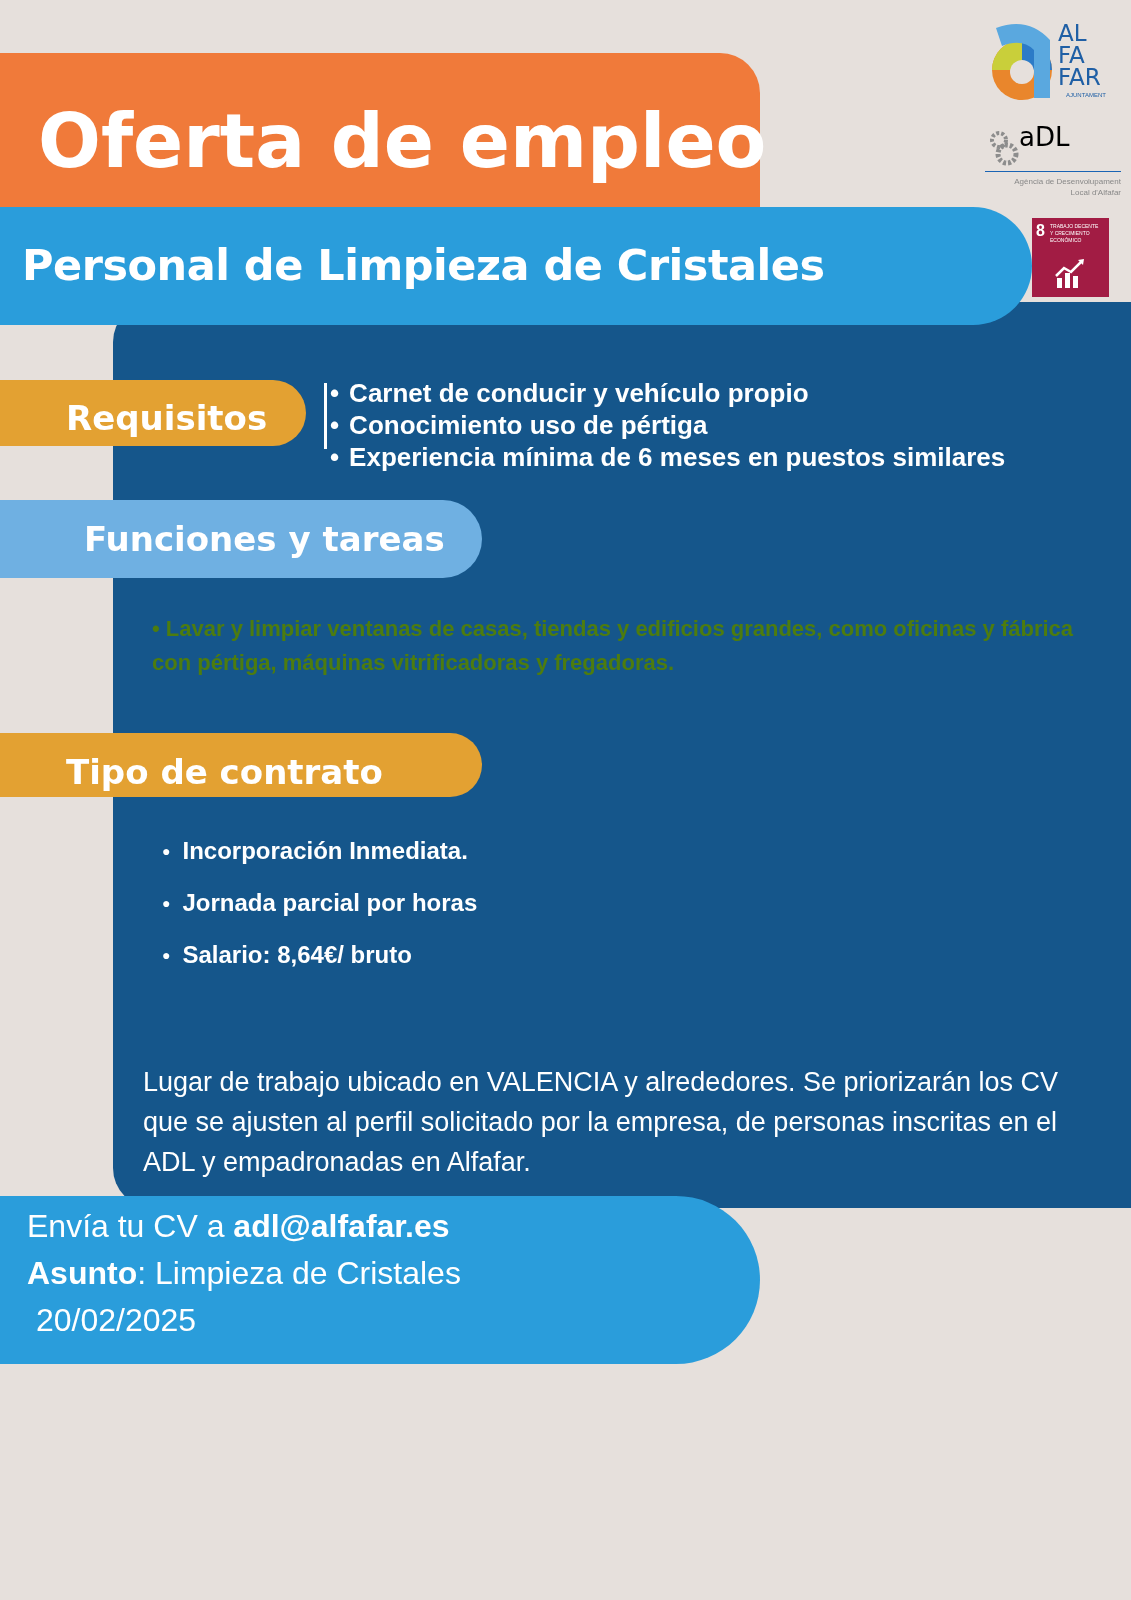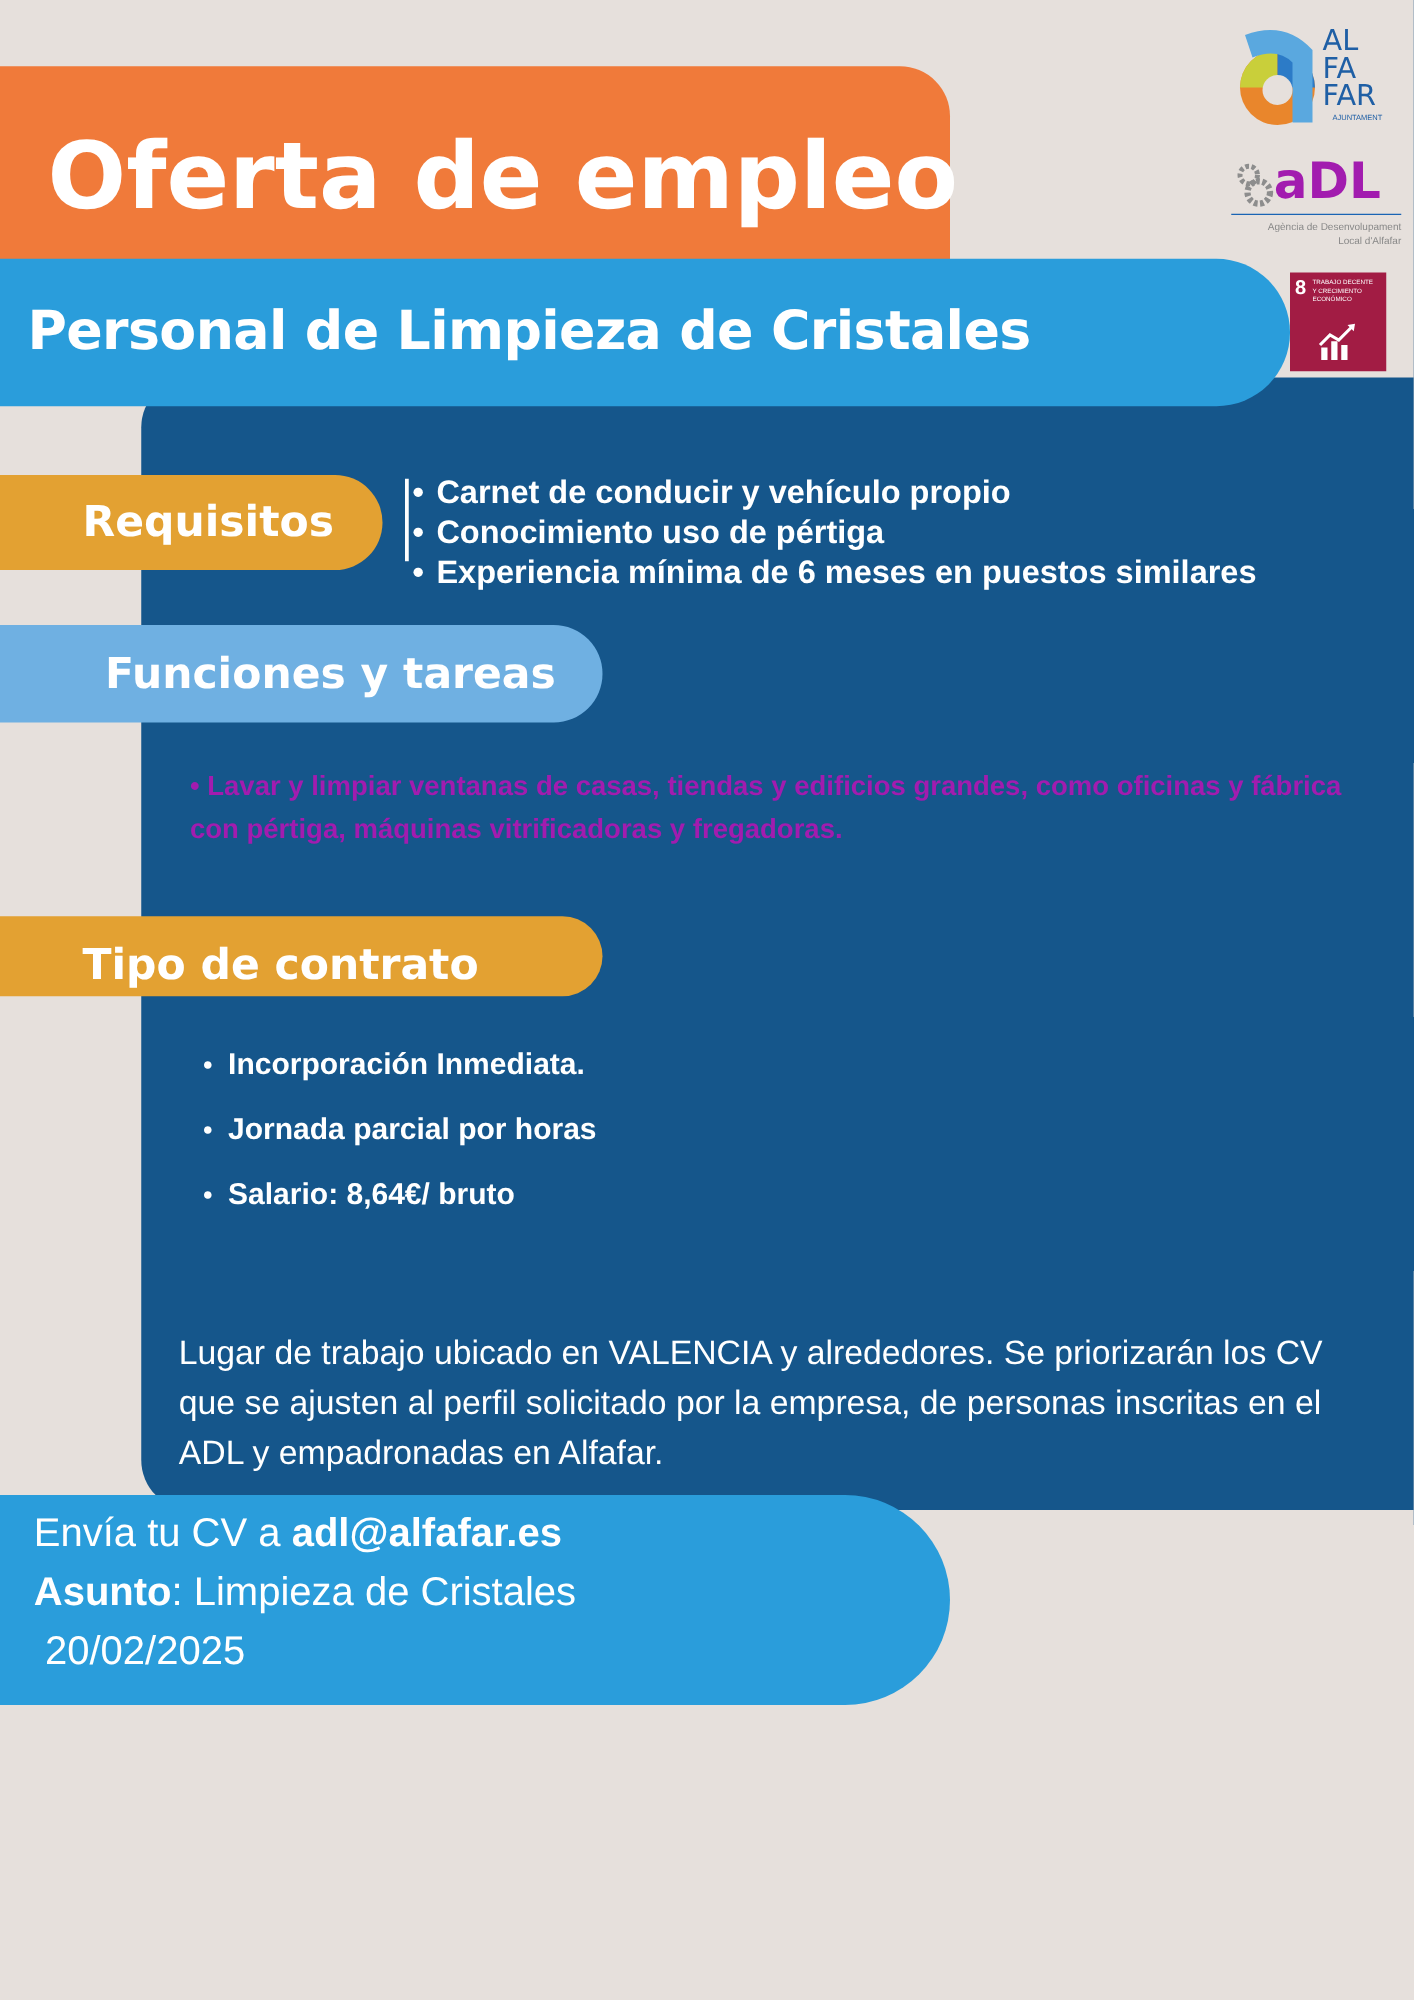--- a/index.html
+++ b/index.html
@@ -4,29 +4,29 @@
 <style>
   html, body { margin:0; padding:0; }
   body { width:1131px; height:1600px; background:#e6e0dc; position:relative; overflow:hidden; font-family:"Liberation Sans", sans-serif; }
   .abs { position:absolute; }
   #title-band { left:0; top:53px; width:760px; height:160px; background:#f07a3a; border-radius:0 40px 0 0; }
   #title-text { left:38px; top:98px; color:#fff; font-weight:bold; font-size:74px; letter-spacing:0px; font-family:"DejaVu Sans", sans-serif; }
   #subtitle-band { left:0; top:207px; width:1032px; height:118px; background:#2a9ddb; border-radius:0 60px 60px 0; }
   #subtitle-text { left:22px; top:240px; color:#fff; font-weight:bold; font-size:43px; font-family:"DejaVu Sans", sans-serif; letter-spacing:-0.5px;}
   #main-panel { left:113px; top:302px; width:1018px; height:906px; background:#15568b; border-radius:40px 0 0 40px; }
   .pill { left:0; color:#fff; font-weight:bold; font-family:"DejaVu Sans", sans-serif; border-radius:0 40px 40px 0; box-sizing:border-box; }
-  #req-pill { top:380px; width:306px; height:76px; background:#e3a132; font-size:34px; padding:18px 0 0 66px; }
+  #req-pill { top:380px; width:306px; height:66px; background:#e3a132; font-size:34px; padding:18px 0 0 66px; }
   #func-pill { top:500px; width:482px; height:78px; background:#6fb0e2; font-size:34px; padding:19px 0 0 84px; }
   #tipo-pill { top:733px; width:482px; height:64px; background:#e3a132; font-size:34px; padding:19px 0 0 66px; }
   #req-divider { left:324px; top:383px; width:3px; height:66px; background:#fff; }
   ul { margin:0; padding:0; list-style:none; }
   .req-list { left:330px; top:377px; color:#fff; font-weight:bold; font-size:26px; }
   .req-list li { height:32px; line-height:32px; }
   .req-list li::before { content:"•"; margin-right:10px; }
-  .func-text { left:152px; top:612px; width:950px; color:#a21caf; font-weight:bold; font-size:22px; line-height:34px; }
+  .func-text { left:152px; top:612px; width:950px; color:#4d7c0f; font-weight:bold; font-size:22px; line-height:34px; }
   .tipo-list { left:162px; top:834px; color:#fff; font-weight:bold; font-size:24px; }
   .tipo-list li { height:52px; line-height:34px; }
   .tipo-list li::before { content:"●"; font-size:14px; margin-right:12px; vertical-align:3px; }
   #lugar-text { left:143px; top:1062px; width:940px; color:#fff; font-size:27px; line-height:40px; }
   #contact-band { left:0; top:1196px; width:760px; height:168px; background:#2a9ddb; border-radius:0 90px 90px 0; }
   .contact-line { left:27px; color:#fff; font-size:32px; }
   .b { font-weight:bold; }
   #logo-alfafar { left:988px; top:20px; width:130px; height:82px; }
   #logo-adl { left:985px; top:128px; width:136px; height:72px; }
   #sdg-badge { left:1032px; top:218px; width:77px; height:79px; background:#a21c44; color:#fff; }
@@ -56,21 +56,21 @@
     <div>FAR</div>
   </div>
   <div style="position:absolute;left:78px;top:72px;color:#1f5fa5;font-size:6px;">AJUNTAMENT</div>
 </div>
 
 <div id="logo-adl" class="abs">
   <svg width="34" height="36" viewBox="0 0 34 36" style="position:absolute;left:2px;top:2px">
     <circle cx="12" cy="10" r="7" fill="none" stroke="#8d8d8d" stroke-width="4" stroke-dasharray="3 2"></circle>
     <circle cx="20" cy="24" r="9" fill="none" stroke="#8d8d8d" stroke-width="5" stroke-dasharray="3 2"></circle>
   </svg>
-  <div style="position:absolute;left:34px;top:-6px;color:#a21caf;font-size:40px;font-weight:bold;font-family:'DejaVu Sans',sans-serif;">aDL</div>
+  <div style="position:absolute;left:34px;top:-6px;color:#000000;font-size:26px;font-weight:normal;font-family:'DejaVu Sans',sans-serif;">aDL</div>
   <div style="position:absolute;left:0;top:43px;width:136px;height:1px;background:#1a64b4;"></div>
   <div style="position:absolute;right:0;top:49px;color:#888;font-size:8px;text-align:right;">Agència de Desenvolupament</div>
   <div style="position:absolute;right:0;top:60px;color:#888;font-size:8px;text-align:right;">Local d'Alfafar</div>
 </div>
 
 <div id="sdg-badge" class="abs">
   <div style="position:absolute;left:4px;top:4px;font-size:16px;font-weight:bold;">8</div>
   <div style="position:absolute;left:18px;top:5px;font-size:5px;line-height:7px;">
     <div>TRABAJO DECENTE</div>
     <div>Y CRECIMIENTO</div>

